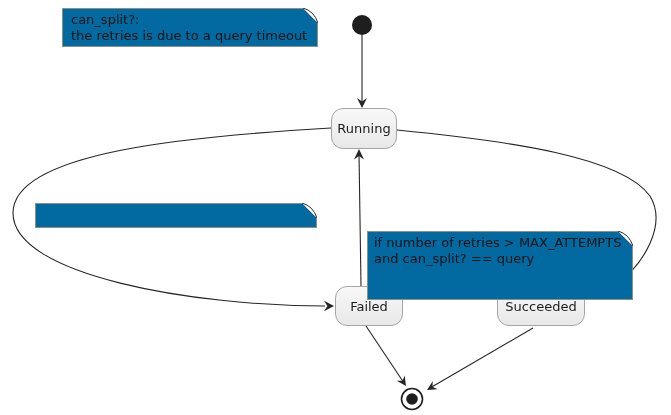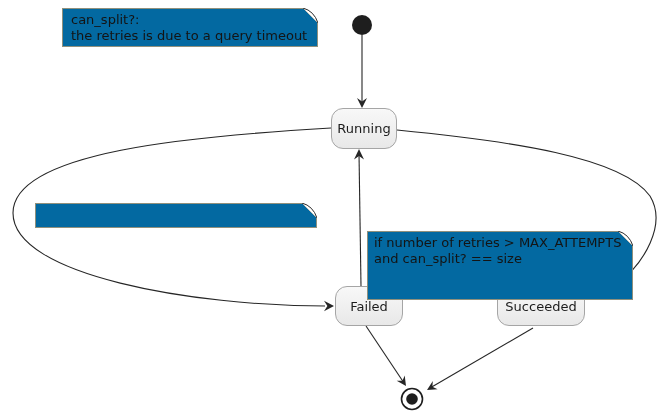--- a/index.html
+++ b/index.html
@@ -114,16 +114,16 @@
     </svg>
   </div>
 
   <div class="note" id="note-split">
     <svg class="note-fold" viewBox="0 0 15 15">
       <polygon points="0,0 15,0 15,15" fill="#ffffff"></polygon>
       <path d="M0,0 L15,15" stroke="#90907c" stroke-width="1" fill="none"></path>
       <path d="M0,0 Q11,3 15,15" fill="#ffffff" stroke="#2b2b2b" stroke-width="1"></path>
     </svg>
     <div class="note-line">if number of retries &gt; MAX_ATTEMPTS</div>
-    <div class="note-line">and can_split? == size</div>
+    <div class="note-line">and can_split? == query</div>
   </div>
 
 </div>
 
 </body></html>

